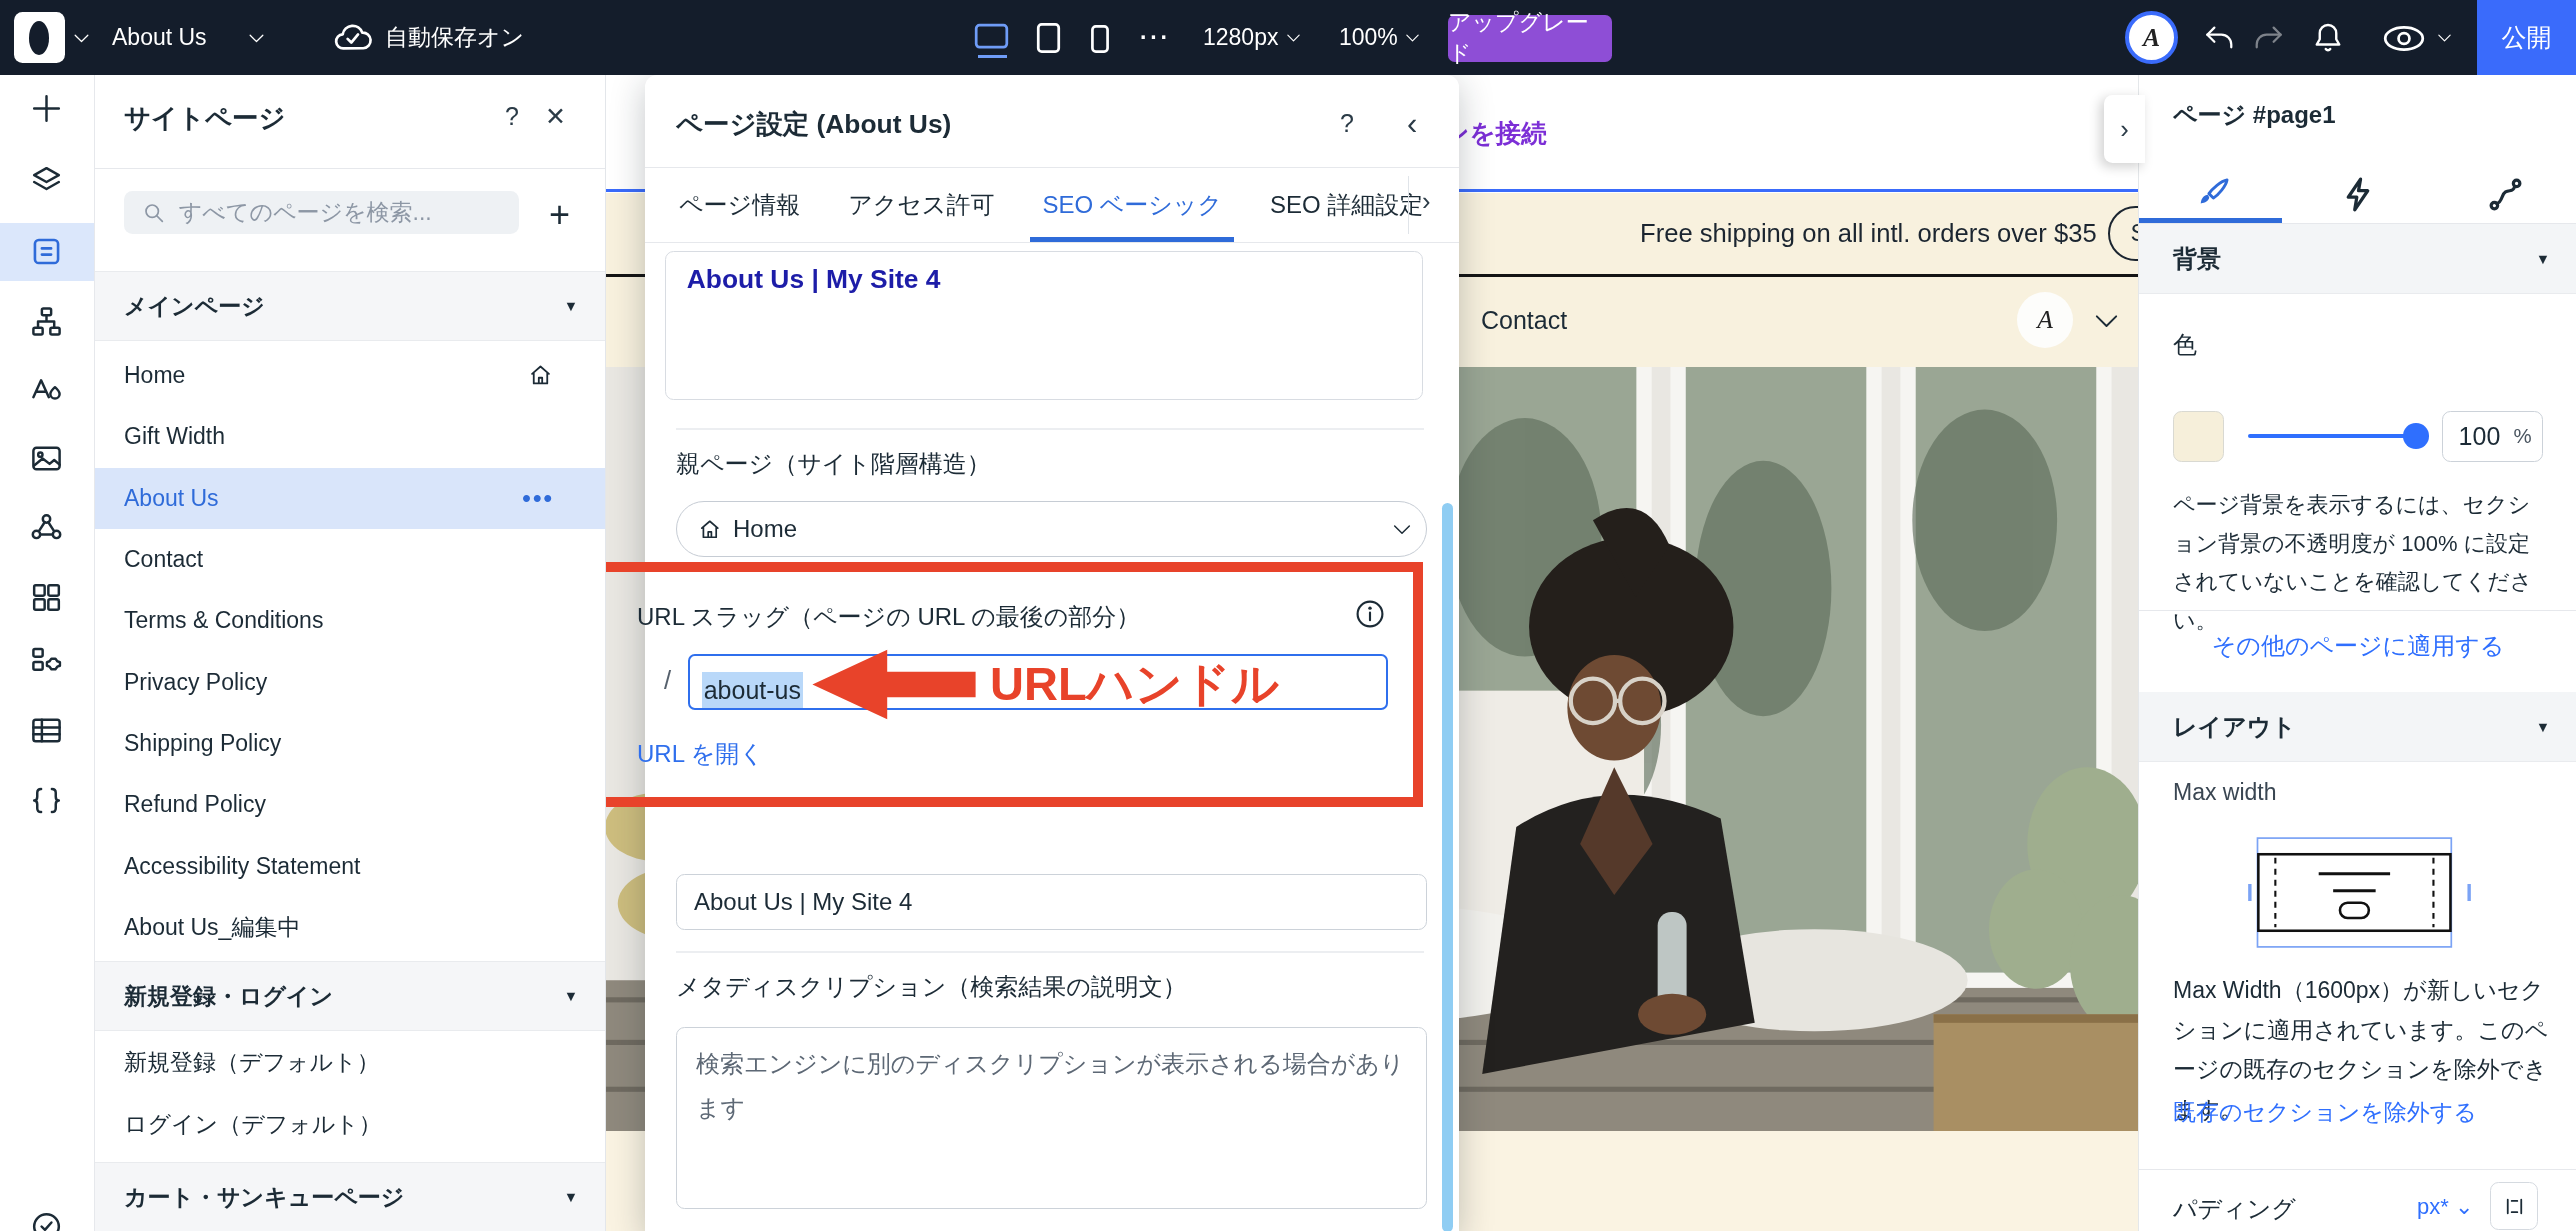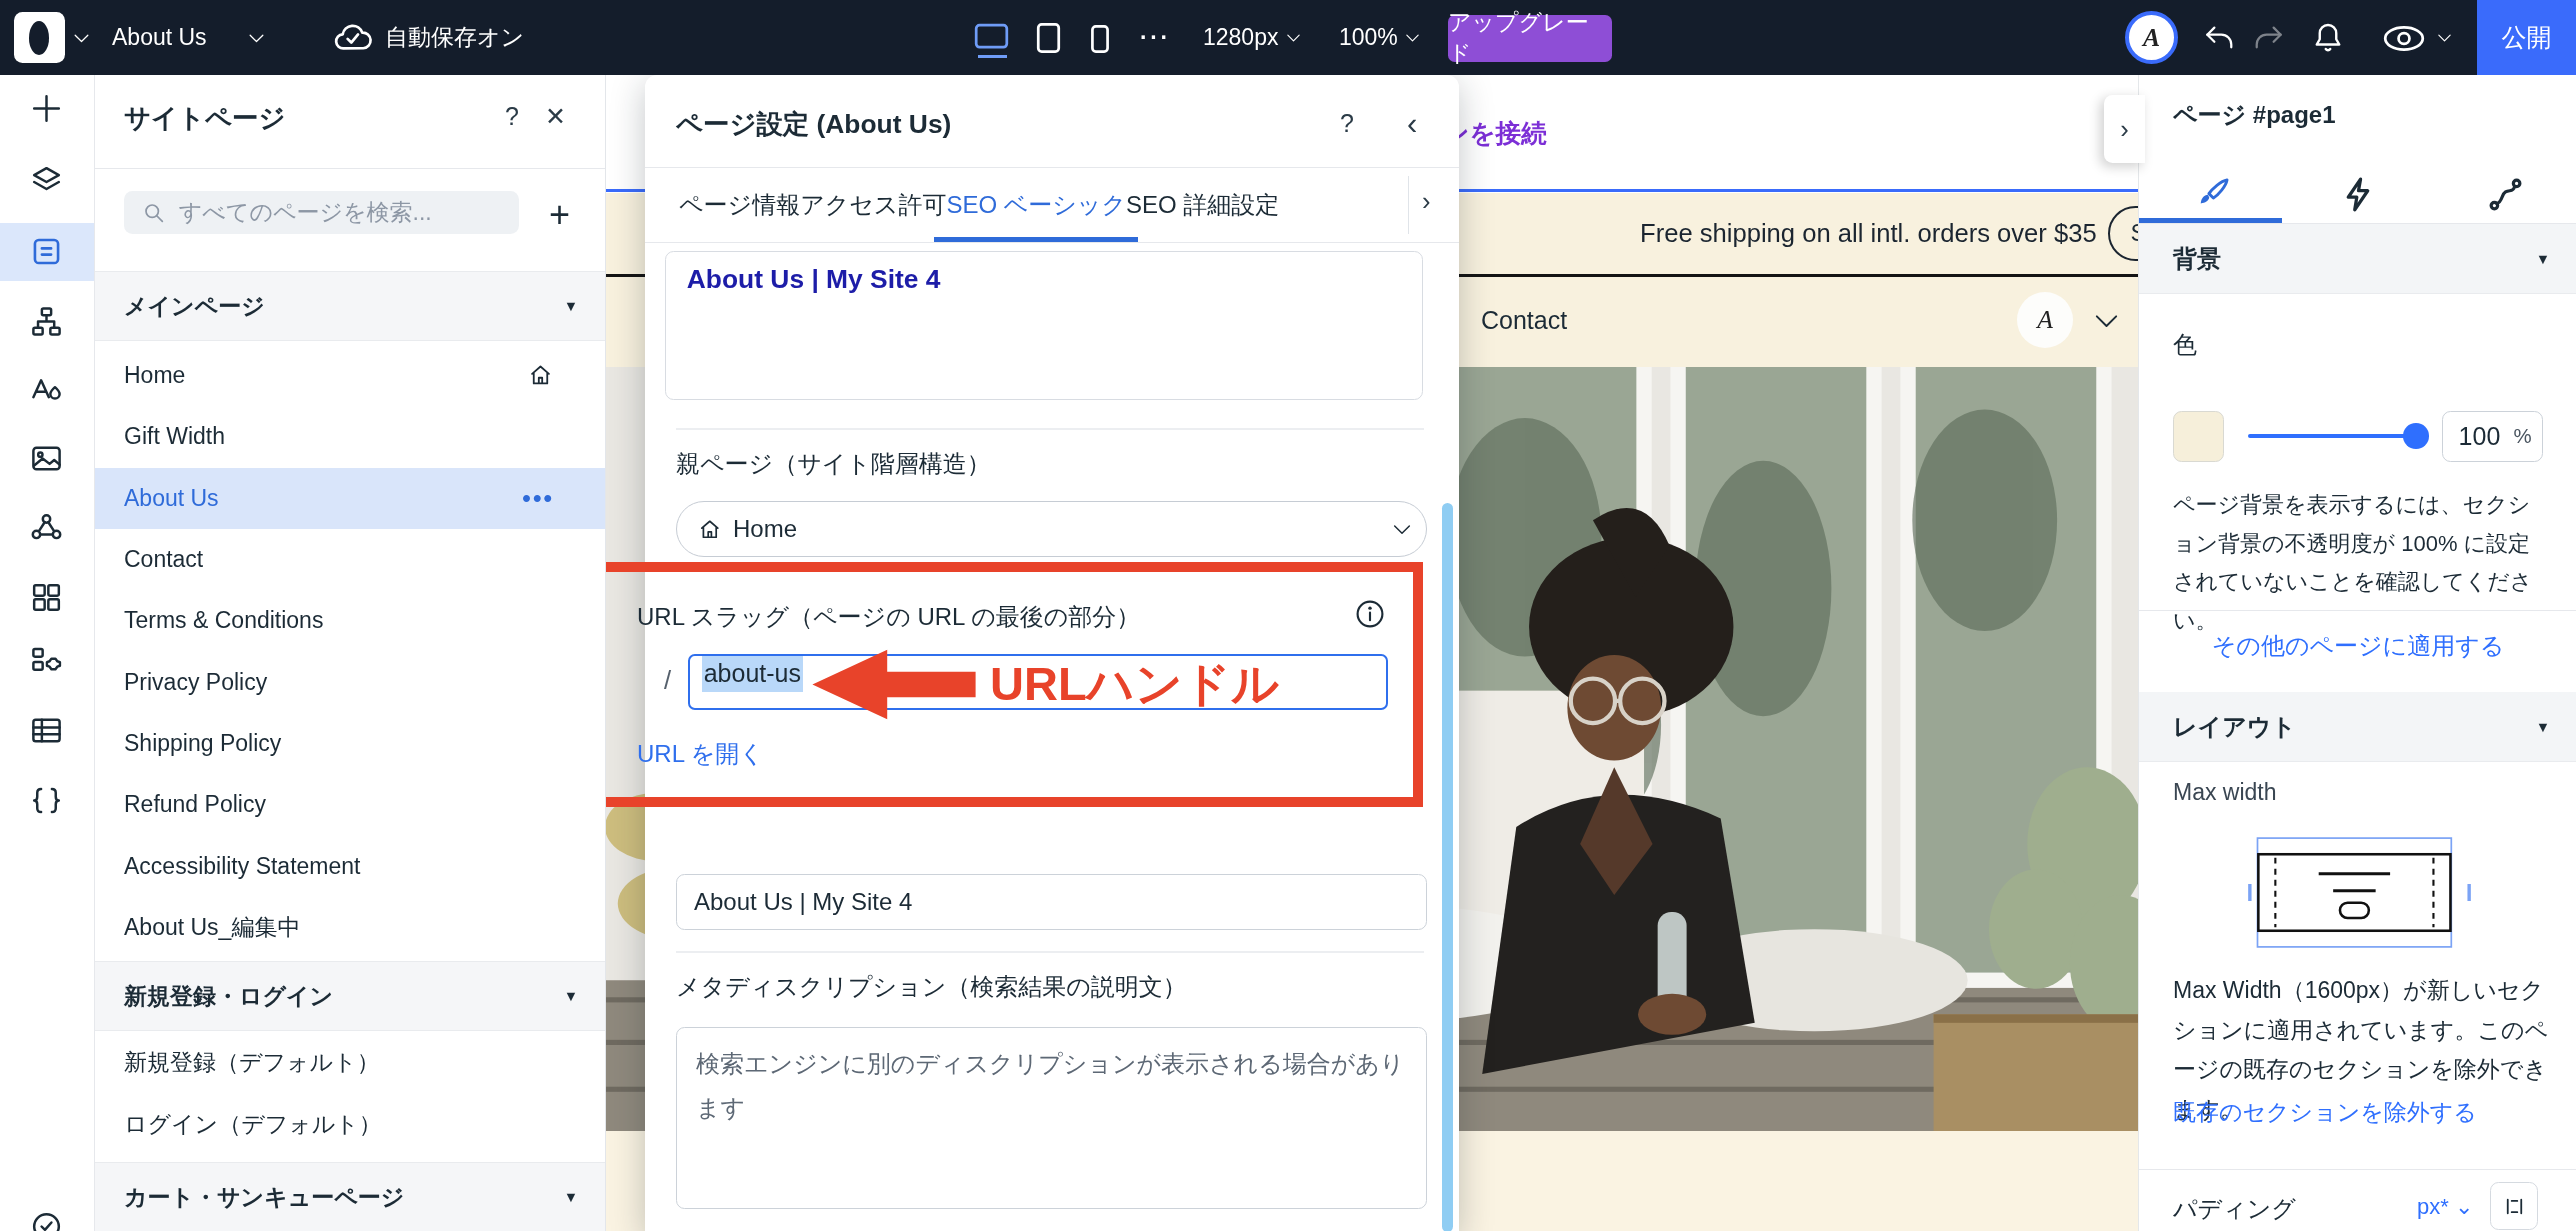--- a/index.html
+++ b/index.html
@@ -68,21 +68,21 @@
   #pv-photo{left:0;top:292px;width:1533px;height:764px;}
   #pv-bottom{left:0;top:1056px;width:1533px;height:101px;background:#faf3e2;}
 
   
   #dialog{left:607px;top:75px;width:814px;height:1157px;background:#fff;border-radius:12px 12px 0 0;
       box-shadow:0 8.5px 34px rgba(20,30,40,.25);z-index:10;margin-left:38px;}
   #dlg-title{left:31px;top:32px;font-size:26.4px;font-weight:bold;}
   #dlg-help{left:695px;top:34px;font-size:25px;color:#2b3b47;}
   #dlg-back{left:762px;top:31px;font-size:31px;color:#2b3b47;}
   #dlg-div1{left:0;top:92px;width:814px;height:0.9px;background:#e6e8ec;}
-  #dlg-tabs{left:34px;top:92px;height:75px;display:flex;align-items:center;}
+  #dlg-tabs{left:34px;top:92px;height:75px;display:flex;align-items:center;gap:48px;}
   .dlg-tab{position:relative;font-size:24px;color:#1c2b36;height:75px;display:flex;align-items:center;}
   .dlg-tab.active{color:#2f6bd9;}
   .dlg-tab.active::after{content:"";position:absolute;left:-12px;right:-12px;bottom:0;height:5.1px;background:#2f6bd9;}
   #dlg-tabdiv{left:763px;top:101px;width:0.9px;height:58px;background:#e0e4e9;}
   #dlg-tabmore{left:777px;top:112px;font-size:25.6px;color:#2b3b47;}
   #dlg-div2{left:0;top:167px;width:814px;height:0.9px;background:#e6e8ec;}
   #seo-card{left:20.4px;top:176px;width:758px;height:149px;border:1.7px solid #d8dce2;border-radius:8.5px;box-sizing:border-box;}
   #seo-card .t{position:absolute;left:20.4px;top:12px;font-size:26.4px;font-weight:bold;color:#1d1da8;}
   #seo-card .u{position:absolute;left:19.6px;top:49px;font-size:22px;color:#197a33;}
   #dlg-div3{left:31px;top:353px;width:748px;height:1.7px;background:#eceef1;}
@@ -99,21 +99,21 @@
       font-size:24px;line-height:1.85;padding:13.6px 19px;font-family:inherit;resize:none;outline:none;color:#1c2b36;}
   #meta-ta::placeholder{color:#5d6875;opacity:1;}
   #dlg-scroll{left:797px;top:428px;width:11px;height:729px;background:#8fcdf3;border-radius:6px;}
 
   
   #red-box{left:586px;top:562px;width:837px;height:245px;border:10.2px solid #e8432a;box-sizing:border-box;z-index:20;}
   #slug-label{left:637px;top:601px;font-size:24px;z-index:21;}
   #slug-info{left:1354px;top:598px;z-index:21;}
   #slug-slash{left:664px;top:666px;font-size:25.6px;color:#55606c;z-index:21;}
   #slug-input{left:688px;top:654px;width:700px;height:56px;border:2.6px solid #2f6fed;border-radius:6.8px;background:#fff;
-      box-sizing:border-box;display:flex;align-items:flex-start;z-index:21;}
+      box-sizing:border-box;display:flex;align-items:flex-end;z-index:21;}
   #slug-input .seltext{margin-left:12px;background:#b9d8f9;font-size:25px;padding:3.4px 1.7px;}
   #slug-arrow{left:809px;top:646px;z-index:22;}
   #slug-annot{left:990px;top:653px;font-size:47px;font-weight:bold;color:#e8432a;z-index:22;white-space:nowrap;}
   #open-url{left:637px;top:738px;font-size:24px;color:#2f6fed;z-index:21;}
 
   
   #expand-btn{left:2104px;top:95px;width:41px;height:68px;background:#fff;border-radius:8.5px 0 0 8.5px;
       box-shadow:-3.4px 3.4px 12px rgba(0,0,0,.18);display:flex;align-items:center;justify-content:center;
       font-size:25.6px;color:#2b3b47;z-index:42;}
 

